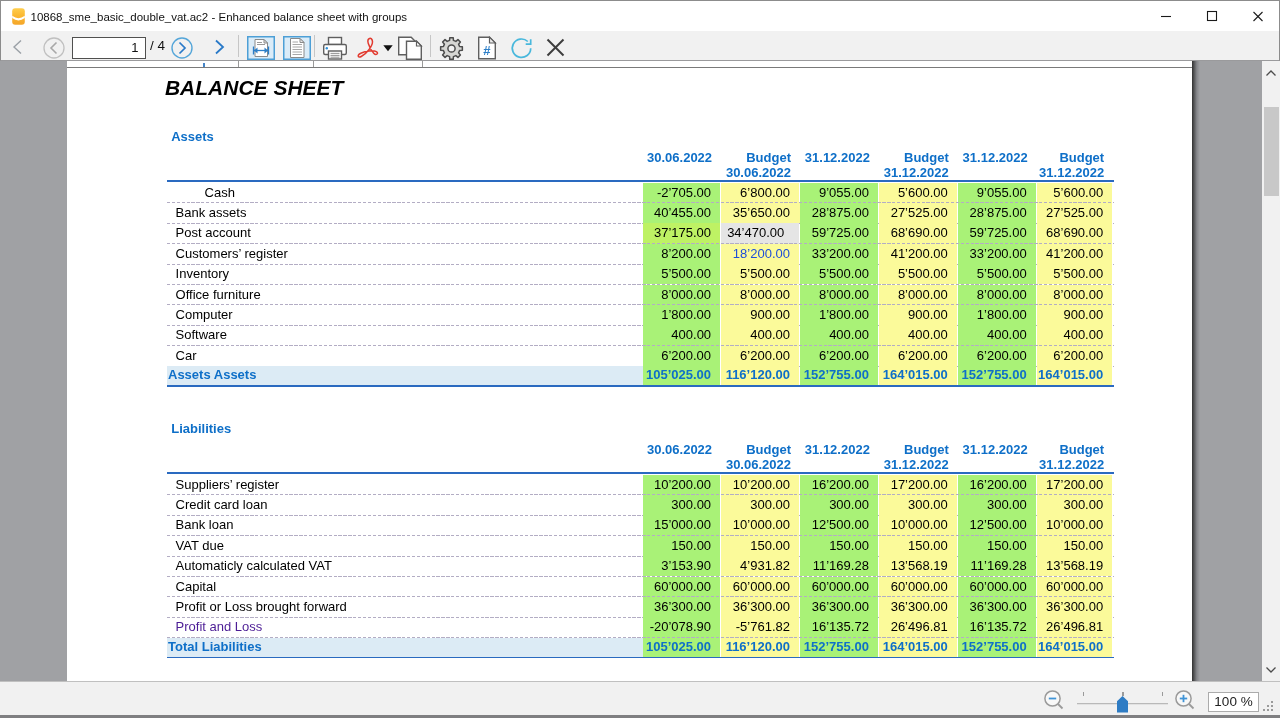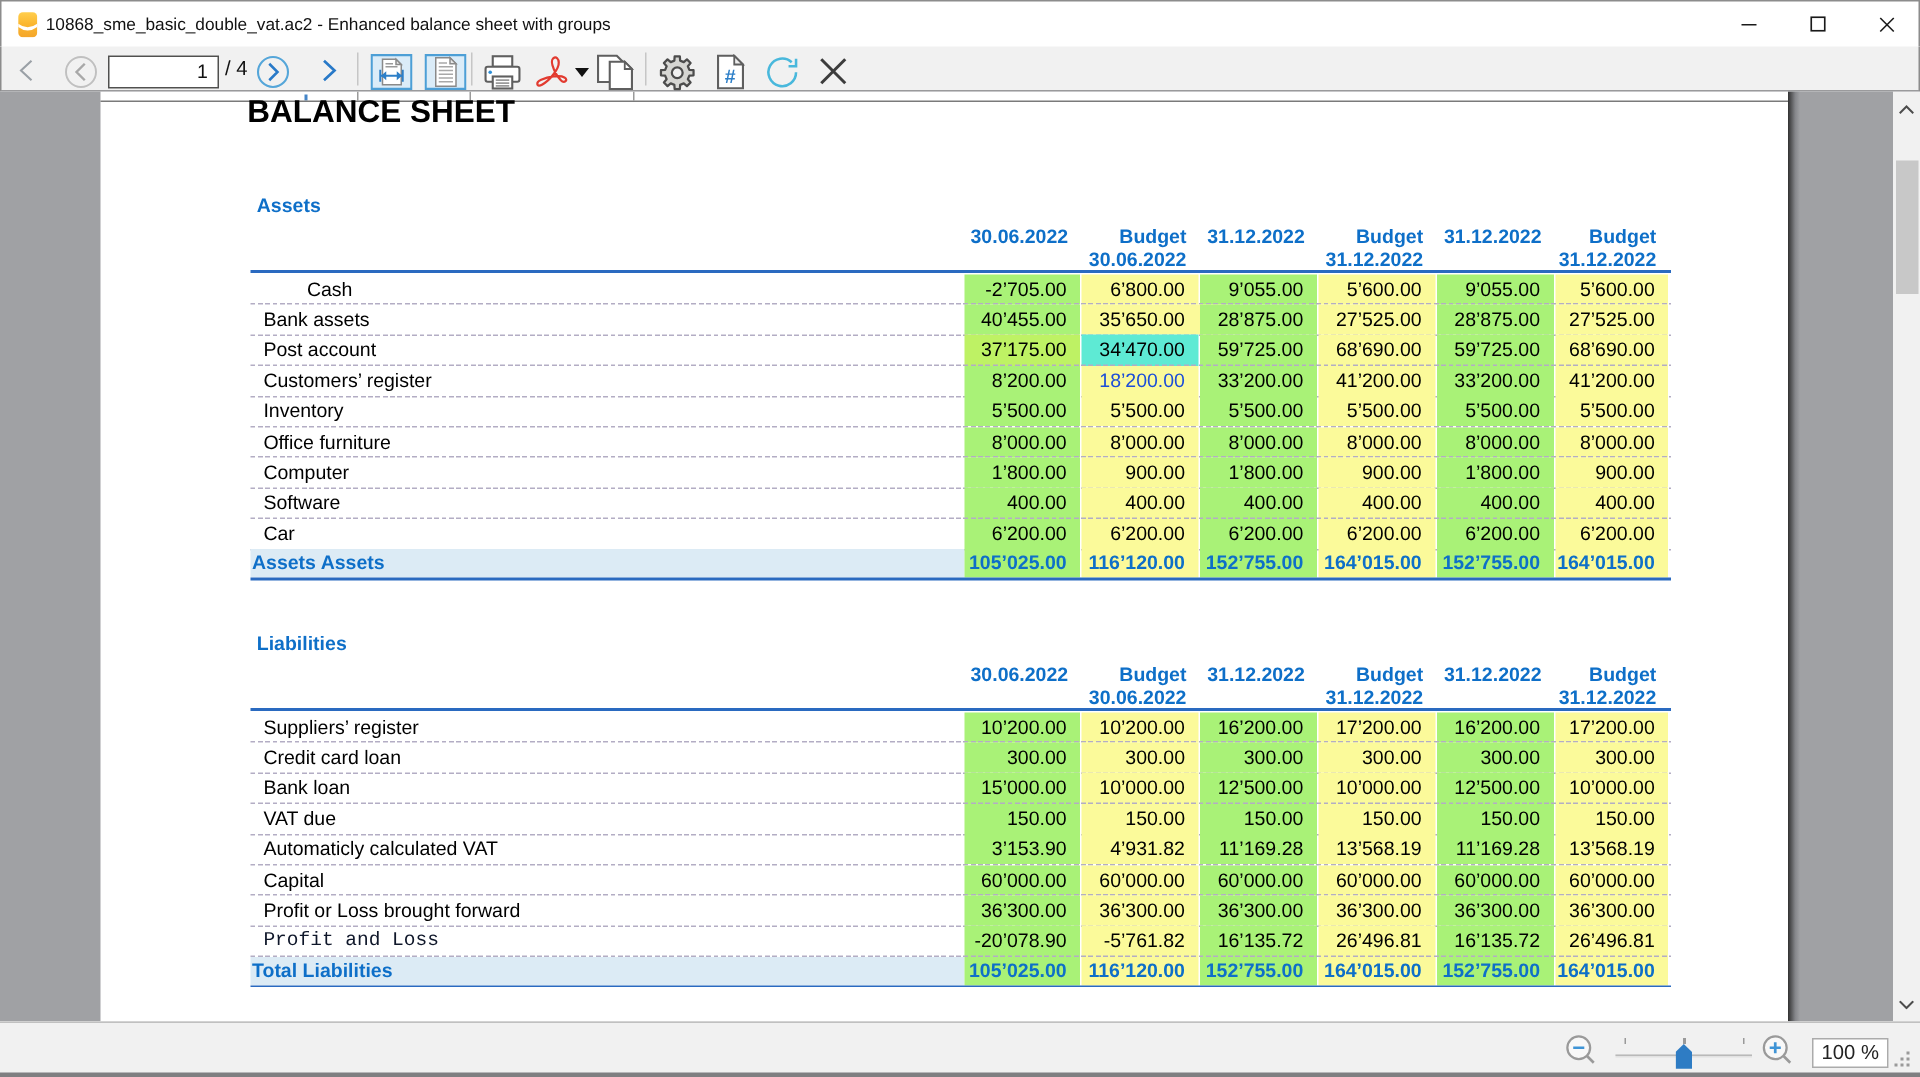--- a/index.html
+++ b/index.html
@@ -132,21 +132,21 @@
 </div>
 
 <div class="abs" style="left:0;top:61px;width:1280px;height:620px;background:#a0a1a4;overflow:hidden;">
 <div class="abs" style="left:67px;top:0;width:1125px;height:620px;background:#fff;"></div>
 <div class="abs" style="left:1192px;top:0;width:8px;height:620px;background:linear-gradient(90deg,#303030,#85868a 60%,#a0a1a4);"></div>
 <div class="abs" style="left:238.0px;top:0;width:1px;height:6px;background:#9a9a9a;"></div>
 <div class="abs" style="left:313.0px;top:0;width:1px;height:6px;background:#9a9a9a;"></div>
 <div class="abs" style="left:422.0px;top:0;width:1px;height:6px;background:#9a9a9a;"></div>
 <div class="abs" style="left:202.5px;top:2.2px;width:2px;height:3.4px;background:#4585c8;"></div>
 <div class="abs" style="left:67.0px;top:5.7px;width:1125px;height:1.4px;background:#7a7a7a;"></div>
-<div class="abs" style="left:164.9px;top:3px;font-size:21px;font-weight:bold;color:#000;letter-spacing:0;line-height:21px;">BALANCE SHEET</div>
+<div class="abs" style="left:164.9px;top:16px;font-size:21px;font-weight:bold;color:#000;letter-spacing:0;line-height:21px;font-style:italic;">BALANCE SHEET</div>
 <div class="abs" style="left:171.2px;top:68.6px;font-size:13px;font-weight:bold;color:#0e6fc8;letter-spacing:0;line-height:13px;">Assets</div>
 <div class="abs" style="left:642.5px;top:88.9px;width:69.6px;text-align:right;font-size:13px;font-weight:bold;color:#0e6fc8;line-height:15.04px;white-space:nowrap;">30.06.2022<br></div>
 <div class="abs" style="left:721.4px;top:88.9px;width:69.6px;text-align:right;font-size:13px;font-weight:bold;color:#0e6fc8;line-height:15.04px;white-space:nowrap;">Budget<br>30.06.2022</div>
 <div class="abs" style="left:800.3px;top:88.9px;width:69.6px;text-align:right;font-size:13px;font-weight:bold;color:#0e6fc8;line-height:15.04px;white-space:nowrap;">31.12.2022<br></div>
 <div class="abs" style="left:879.2px;top:88.9px;width:69.6px;text-align:right;font-size:13px;font-weight:bold;color:#0e6fc8;line-height:15.04px;white-space:nowrap;">Budget<br>31.12.2022</div>
 <div class="abs" style="left:958.1px;top:88.9px;width:69.6px;text-align:right;font-size:13px;font-weight:bold;color:#0e6fc8;line-height:15.04px;white-space:nowrap;">31.12.2022<br></div>
 <div class="abs" style="left:1037.0px;top:88.9px;width:67.2px;text-align:right;font-size:13px;font-weight:bold;color:#0e6fc8;line-height:15.04px;white-space:nowrap;">Budget<br>31.12.2022</div>
 <div class="abs" style="left:166.5px;top:119.4px;width:947.0px;height:2.1px;background:#2a6ac0;"></div>
 <div class="abs" style="left:642.5px;top:121.5px;width:68.6px;height:20.4px;background:#a9f277;padding-right:9.3px;text-align:right;font-size:13px;color:#000;line-height:20.4px;">-2’705.00</div>
 <div class="abs" style="left:721.4px;top:121.5px;width:68.6px;height:20.4px;background:#fbfa9a;padding-right:9.3px;text-align:right;font-size:13px;color:#000;line-height:20.4px;">6’800.00</div>
@@ -158,21 +158,21 @@
 <div class="abs" style="left:166.5px;top:141.3px;width:947.0px;height:1.2px;background:repeating-linear-gradient(90deg,#b3adc4 0,#b3adc4 3.2px,transparent 3.2px,transparent 4.9px);"></div>
 <div class="abs" style="left:642.5px;top:141.9px;width:68.6px;height:20.4px;background:#a9f277;padding-right:9.3px;text-align:right;font-size:13px;color:#000;line-height:20.4px;">40’455.00</div>
 <div class="abs" style="left:721.4px;top:141.9px;width:68.6px;height:20.4px;background:#fbfa9a;padding-right:25px;text-align:right;font-size:13px;color:#000;line-height:20.4px;">35’650.00</div>
 <div class="abs" style="left:800.3px;top:141.9px;width:68.6px;height:20.4px;background:#a9f277;padding-right:9.3px;text-align:right;font-size:13px;color:#000;line-height:20.4px;">28’875.00</div>
 <div class="abs" style="left:879.2px;top:141.9px;width:68.6px;height:20.4px;background:#fbfa9a;padding-right:9.3px;text-align:right;font-size:13px;color:#000;line-height:20.4px;">27’525.00</div>
 <div class="abs" style="left:958.1px;top:141.9px;width:68.6px;height:20.4px;background:#a9f277;padding-right:9.3px;text-align:right;font-size:13px;color:#000;line-height:20.4px;">28’875.00</div>
 <div class="abs" style="left:1037.0px;top:141.9px;width:66.2px;height:20.4px;background:#fbfa9a;padding-right:9.3px;text-align:right;font-size:13px;color:#000;line-height:20.4px;">27’525.00</div>
 <div class="abs" style="left:175.6px;top:141.9px;font-size:13px;color:#000;line-height:20.4px;white-space:nowrap;">Bank assets</div>
 <div class="abs" style="left:166.5px;top:161.7px;width:947.0px;height:1.2px;background:repeating-linear-gradient(90deg,#b3adc4 0,#b3adc4 3.2px,transparent 3.2px,transparent 4.9px);"></div>
 <div class="abs" style="left:642.5px;top:162.3px;width:68.6px;height:20.4px;background:#bef264;padding-right:9.3px;text-align:right;font-size:13px;color:#000;line-height:20.4px;">37’175.00</div>
-<div class="abs" style="left:721.4px;top:162.3px;width:68.6px;height:20.4px;background:#5eead4;padding-right:9.3px;text-align:right;font-size:13px;color:#000;line-height:20.4px;">34’470.00</div>
+<div class="abs" style="left:721.4px;top:162.3px;width:68.6px;height:20.4px;background:#e5e5e5;padding-right:9.3px;text-align:center;font-size:13px;color:#000;line-height:20.4px;">34’470.00</div>
 <div class="abs" style="left:800.3px;top:162.3px;width:68.6px;height:20.4px;background:#a9f277;padding-right:9.3px;text-align:right;font-size:13px;color:#000;line-height:20.4px;">59’725.00</div>
 <div class="abs" style="left:879.2px;top:162.3px;width:68.6px;height:20.4px;background:#fbfa9a;padding-right:9.3px;text-align:right;font-size:13px;color:#000;line-height:20.4px;">68’690.00</div>
 <div class="abs" style="left:958.1px;top:162.3px;width:68.6px;height:20.4px;background:#a9f277;padding-right:9.3px;text-align:right;font-size:13px;color:#000;line-height:20.4px;">59’725.00</div>
 <div class="abs" style="left:1037.0px;top:162.3px;width:66.2px;height:20.4px;background:#fbfa9a;padding-right:9.3px;text-align:right;font-size:13px;color:#000;line-height:20.4px;">68’690.00</div>
 <div class="abs" style="left:175.6px;top:162.3px;font-size:13px;color:#000;line-height:20.4px;white-space:nowrap;">Post account</div>
 <div class="abs" style="left:166.5px;top:182.1px;width:947.0px;height:1.2px;background:repeating-linear-gradient(90deg,#b3adc4 0,#b3adc4 3.2px,transparent 3.2px,transparent 4.9px);"></div>
 <div class="abs" style="left:642.5px;top:182.7px;width:68.6px;height:20.4px;background:#a9f277;padding-right:9.3px;text-align:right;font-size:13px;color:#000;line-height:20.4px;">8’200.00</div>
 <div class="abs" style="left:721.4px;top:182.7px;width:68.6px;height:20.4px;background:#fbfa9a;padding-right:9.3px;text-align:right;font-size:13px;color:#1d4ed8;line-height:20.4px;">18’200.00</div>
 <div class="abs" style="left:800.3px;top:182.7px;width:68.6px;height:20.4px;background:#a9f277;padding-right:9.3px;text-align:right;font-size:13px;color:#000;line-height:20.4px;">33’200.00</div>
 <div class="abs" style="left:879.2px;top:182.7px;width:68.6px;height:20.4px;background:#fbfa9a;padding-right:9.3px;text-align:right;font-size:13px;color:#000;line-height:20.4px;">41’200.00</div>
@@ -292,21 +292,21 @@
 <div class="abs" style="left:958.1px;top:535.9px;width:68.6px;height:20.4px;background:#a9f277;padding-right:9.3px;text-align:right;font-size:13px;color:#000;line-height:20.4px;">36’300.00</div>
 <div class="abs" style="left:1037.0px;top:535.9px;width:66.2px;height:20.4px;background:#fbfa9a;padding-right:9.3px;text-align:right;font-size:13px;color:#000;line-height:20.4px;">36’300.00</div>
 <div class="abs" style="left:175.6px;top:535.9px;font-size:13px;color:#000;line-height:20.4px;white-space:nowrap;">Profit or Loss brought forward</div>
 <div class="abs" style="left:166.5px;top:555.7px;width:947.0px;height:1.2px;background:repeating-linear-gradient(90deg,#b3adc4 0,#b3adc4 3.2px,transparent 3.2px,transparent 4.9px);"></div>
 <div class="abs" style="left:642.5px;top:556.3px;width:68.6px;height:20.4px;background:#a9f277;padding-right:9.3px;text-align:right;font-size:13px;color:#000;line-height:20.4px;">-20’078.90</div>
 <div class="abs" style="left:721.4px;top:556.3px;width:68.6px;height:20.4px;background:#fbfa9a;padding-right:9.3px;text-align:right;font-size:13px;color:#000;line-height:20.4px;">-5’761.82</div>
 <div class="abs" style="left:800.3px;top:556.3px;width:68.6px;height:20.4px;background:#a9f277;padding-right:9.3px;text-align:right;font-size:13px;color:#000;line-height:20.4px;">16’135.72</div>
 <div class="abs" style="left:879.2px;top:556.3px;width:68.6px;height:20.4px;background:#fbfa9a;padding-right:9.3px;text-align:right;font-size:13px;color:#000;line-height:20.4px;">26’496.81</div>
 <div class="abs" style="left:958.1px;top:556.3px;width:68.6px;height:20.4px;background:#a9f277;padding-right:9.3px;text-align:right;font-size:13px;color:#000;line-height:20.4px;">16’135.72</div>
 <div class="abs" style="left:1037.0px;top:556.3px;width:66.2px;height:20.4px;background:#fbfa9a;padding-right:9.3px;text-align:right;font-size:13px;color:#000;line-height:20.4px;">26’496.81</div>
-<div class="abs" style="left:175.6px;top:556.3px;font-size:13px;color:#0f172a;line-height:20.4px;white-space:nowrap;font-family:Liberation Mono, monospace;">Profit and Loss</div>
+<div class="abs" style="left:175.6px;top:556.3px;font-size:13px;color:#4c1d95;line-height:20.4px;white-space:nowrap;">Profit and Loss</div>
 <div class="abs" style="left:166.5px;top:576.1px;width:947.0px;height:1.2px;background:repeating-linear-gradient(90deg,#b3adc4 0,#b3adc4 3.2px,transparent 3.2px,transparent 4.9px);"></div>
 <div class="abs" style="left:166.5px;top:576.7px;width:476.0px;height:18.9px;background:#dcebf5;"></div>
 <div class="abs" style="left:642.5px;top:576.7px;width:68.6px;height:18.9px;background:#a9f277;padding-right:9.3px;text-align:right;font-size:13px;font-weight:bold;color:#0e6fc8;line-height:18.9px;">105’025.00</div>
 <div class="abs" style="left:721.4px;top:576.7px;width:68.6px;height:18.9px;background:#fbfa9a;padding-right:9.3px;text-align:right;font-size:13px;font-weight:bold;color:#0e6fc8;line-height:18.9px;">116’120.00</div>
 <div class="abs" style="left:800.3px;top:576.7px;width:68.6px;height:18.9px;background:#a9f277;padding-right:9.3px;text-align:right;font-size:13px;font-weight:bold;color:#0e6fc8;line-height:18.9px;">152’755.00</div>
 <div class="abs" style="left:879.2px;top:576.7px;width:68.6px;height:18.9px;background:#fbfa9a;padding-right:9.3px;text-align:right;font-size:13px;font-weight:bold;color:#0e6fc8;line-height:18.9px;">164’015.00</div>
 <div class="abs" style="left:958.1px;top:576.7px;width:68.6px;height:18.9px;background:#a9f277;padding-right:9.3px;text-align:right;font-size:13px;font-weight:bold;color:#0e6fc8;line-height:18.9px;">152’755.00</div>
 <div class="abs" style="left:1037.0px;top:576.7px;width:66.2px;height:18.9px;background:#fbfa9a;padding-right:9.3px;text-align:right;font-size:13px;font-weight:bold;color:#0e6fc8;line-height:18.9px;">164’015.00</div>
 <div class="abs" style="left:168.0px;top:576.7px;font-size:13px;font-weight:bold;color:#0e6fc8;line-height:18.9px;">Total Liabilities</div>
 <div class="abs" style="left:166.5px;top:595.6px;width:947.0px;height:1.8px;background:#2a6ac0;"></div>

